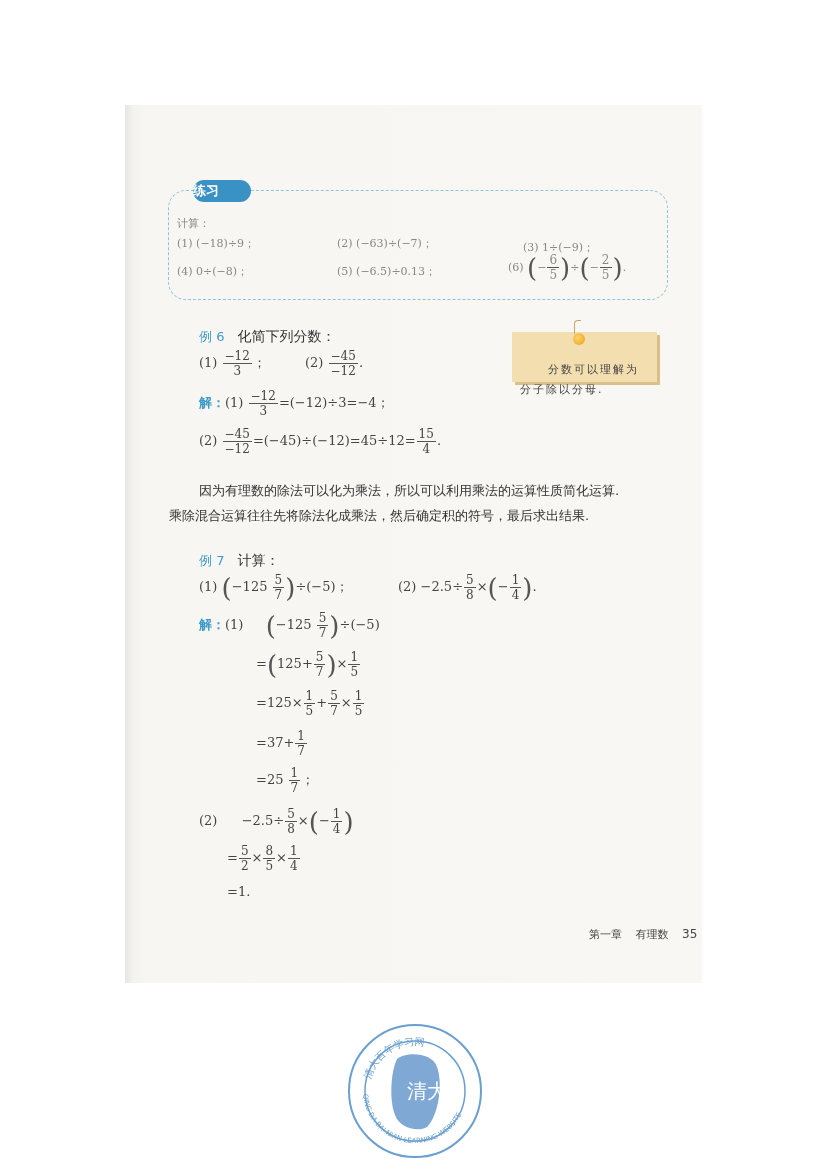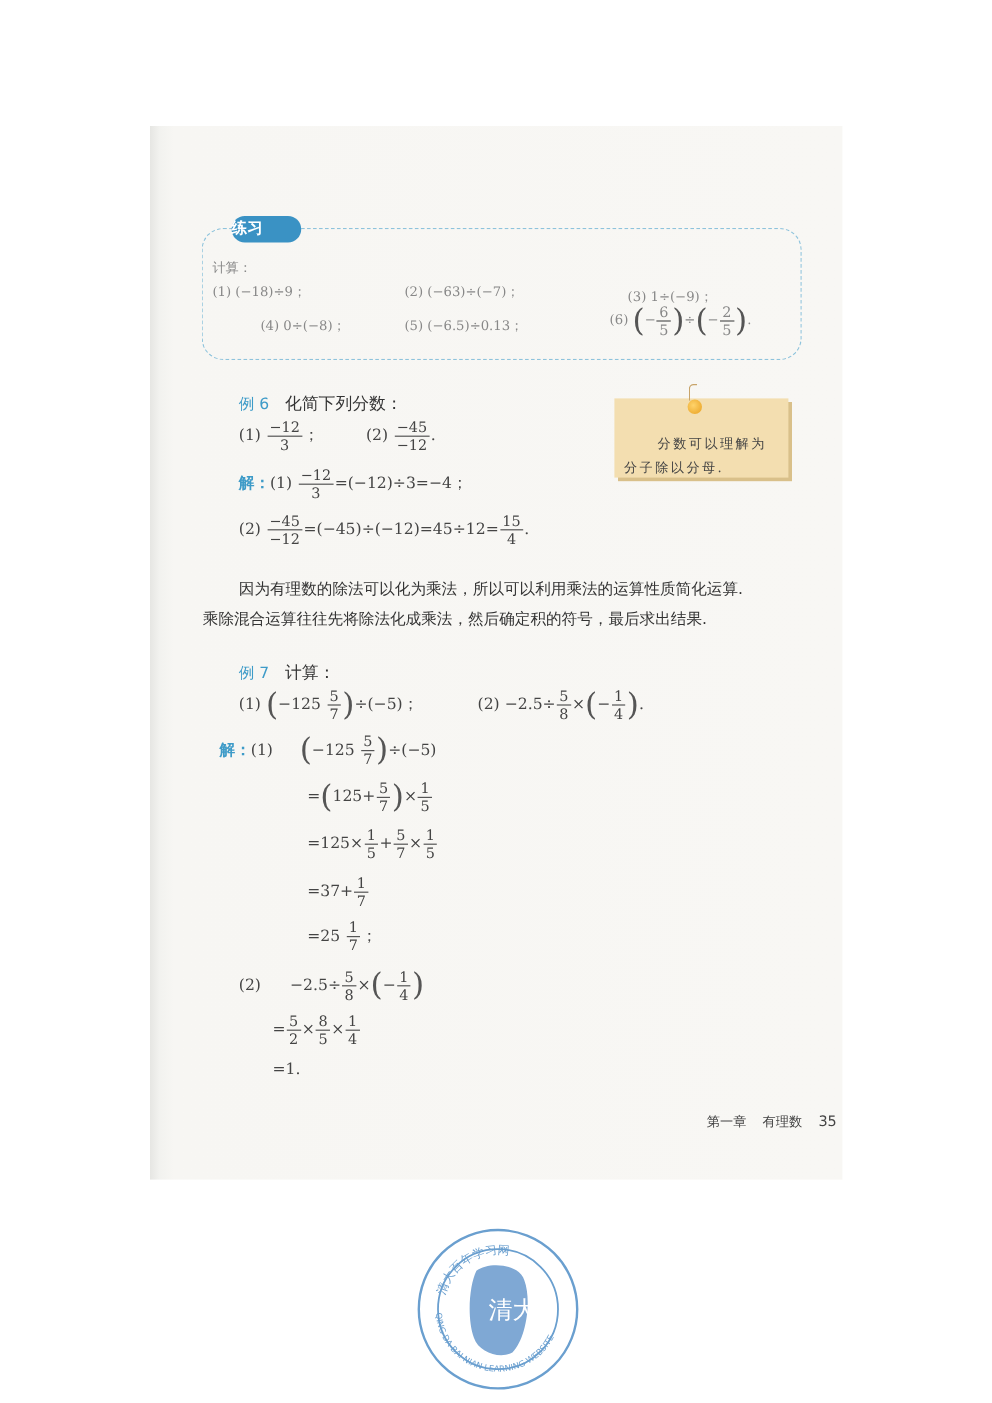--- a/index.html
+++ b/index.html
@@ -25,21 +25,21 @@
     .practice-box {
       position: absolute; left: 168px; top: 190px; width: 498px; height: 108px;
       border: 1.5px dashed #8ec3dc; border-radius: 18px;
     }
     .practice-tag {
       position: absolute; left: 193px; top: 180px; width: 58px; height: 22px;
       background: #3a92c4; border-radius: 11px; color: #fff; font-weight: bold;
       font-family: "DejaVu Sans", sans-serif; font-size: 13px; text-align: left; line-height: 22px;
     }
     .note {
-      position: absolute; left: 512px; top: 332px; width: 145px; height: 66px;
+      position: absolute; left: 512px; top: 332px; width: 145px; height: 50px;
       background: #f3deb0; box-shadow: 3px 3px 0 #d9c08a;
       font-family: "DejaVu Serif", serif; font-size: 11px; color: #444;
     }
     .pin {
       position: absolute; left: 573px; top: 333px; width: 12px; height: 12px; border-radius: 50%;
       background: radial-gradient(circle at 40% 40%, #ffd36a, #e8a020);
     }
     .pin-string {
       position: absolute; left: 574px; top: 320px; width: 6px; height: 13px;
       border-left: 1px solid #c8a46a; border-top: 1px solid #c8a46a; border-radius: 4px 0 0 0;
@@ -58,21 +58,21 @@
 
 <div class="abs math small" style="left:177px;top:236px;">
   <span>(1)</span> <span>(−18)÷9；</span>
 </div>
 <div class="abs math small" style="left:337px;top:236px;">
   <span>(2)</span> <span>(−63)÷(−7)；</span>
 </div>
 <div class="abs math small" style="left:508px;top:240px;margin-left:15px;">
   <span>(3)</span> <span>1÷(−9)；</span>
 </div>
-<div class="abs math small" style="left:177px;top:264px;margin-left:40px;">
+<div class="abs math small" style="left:177px;top:264px;">
   <span>(4)</span> <span>0÷(−8)；</span>
 </div>
 <div class="abs math small" style="left:337px;top:264px;">
   <span>(5)</span> <span>(−6.5)÷0.13；</span>
 </div>
 <div class="abs math small" style="left:508px;top:254px;">
   <span>(6)</span>
   <span class="big-paren">(</span><span>−</span><span class="frac">
       <span class="num">6</span>
       <span class="den">5</span>
@@ -144,21 +144,21 @@
   <span>(2)</span>
   <span>−2.5÷</span><span class="frac">
       <span class="num">5</span>
       <span class="den">8</span>
     </span><span>×</span><span class="big-paren">(</span><span>−</span><span class="frac">
       <span class="num">1</span>
       <span class="den">4</span>
     </span><span class="big-paren">)</span><span>.</span>
 </div>
 
-<div class="abs math" style="left:183px;top:612px;">
+<div class="abs math" style="left:199px;top:612px;">
   <span class="blue cjk" style="font-weight:bold;">解：</span><span>(1)</span>
   <span style="display:inline-block;width:14px;"></span>
   <span class="big-paren">(</span><span>−125</span>
   <span class="frac">
       <span class="num">5</span>
       <span class="den">7</span>
     </span><span class="big-paren">)</span><span>÷(−5)</span>
 </div>
 <div class="abs math" style="left:256px;top:651px;text-align:right;">
   <span>=</span><span class="big-paren">(</span><span>125+</span><span class="frac">

